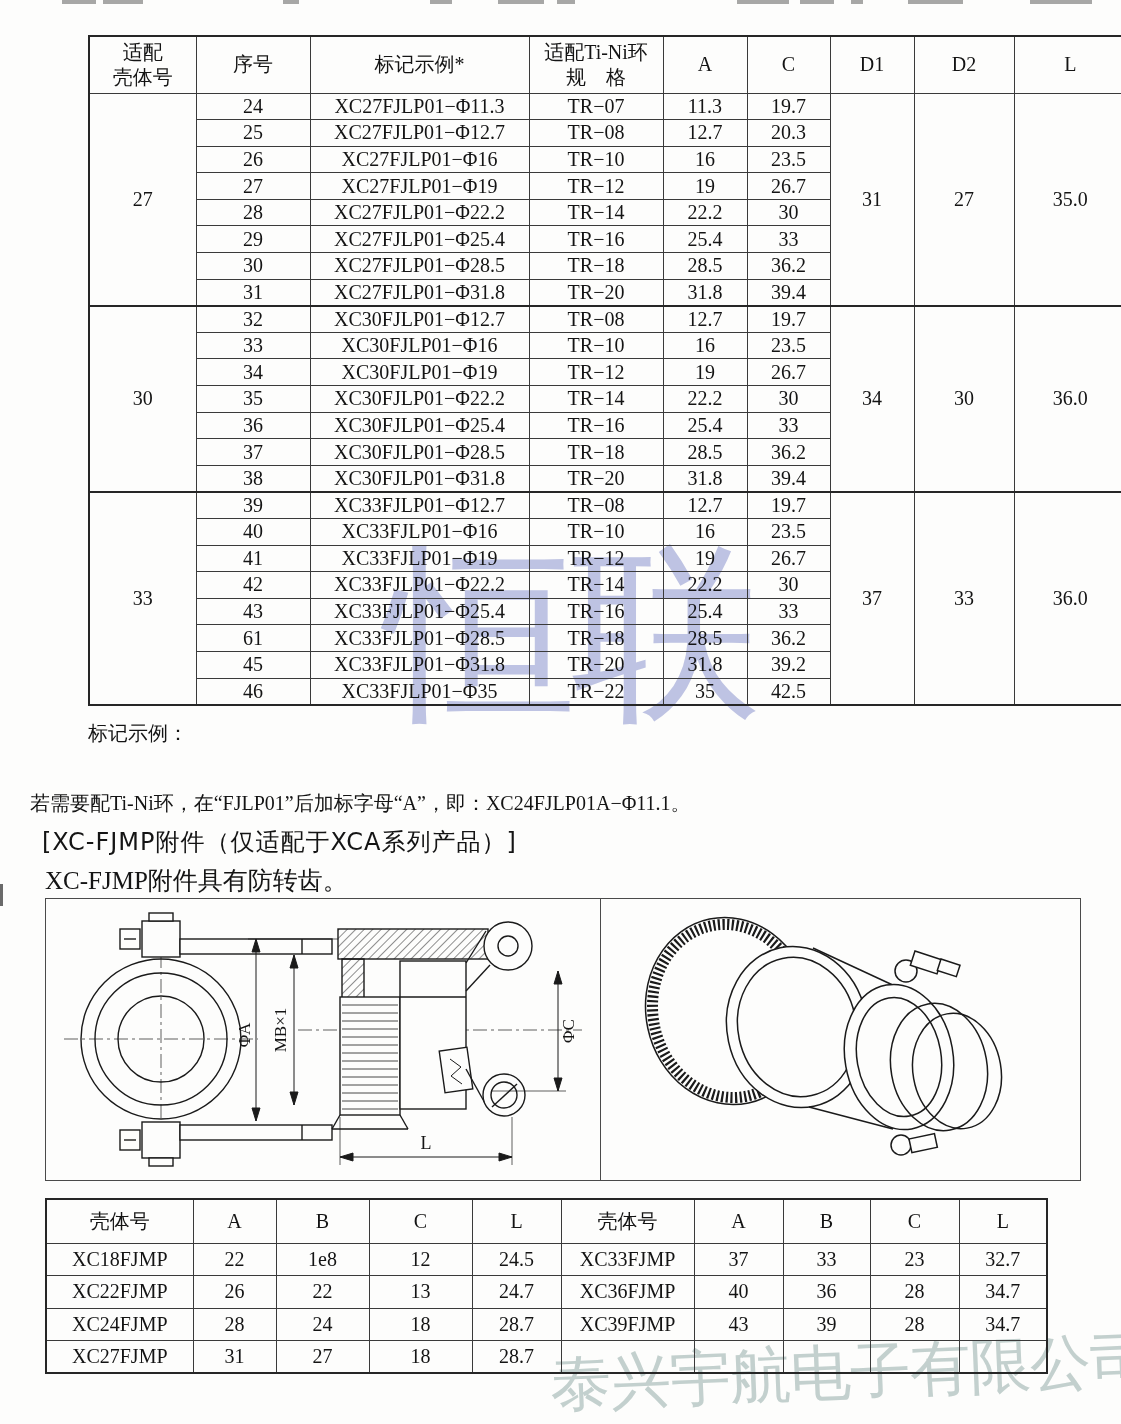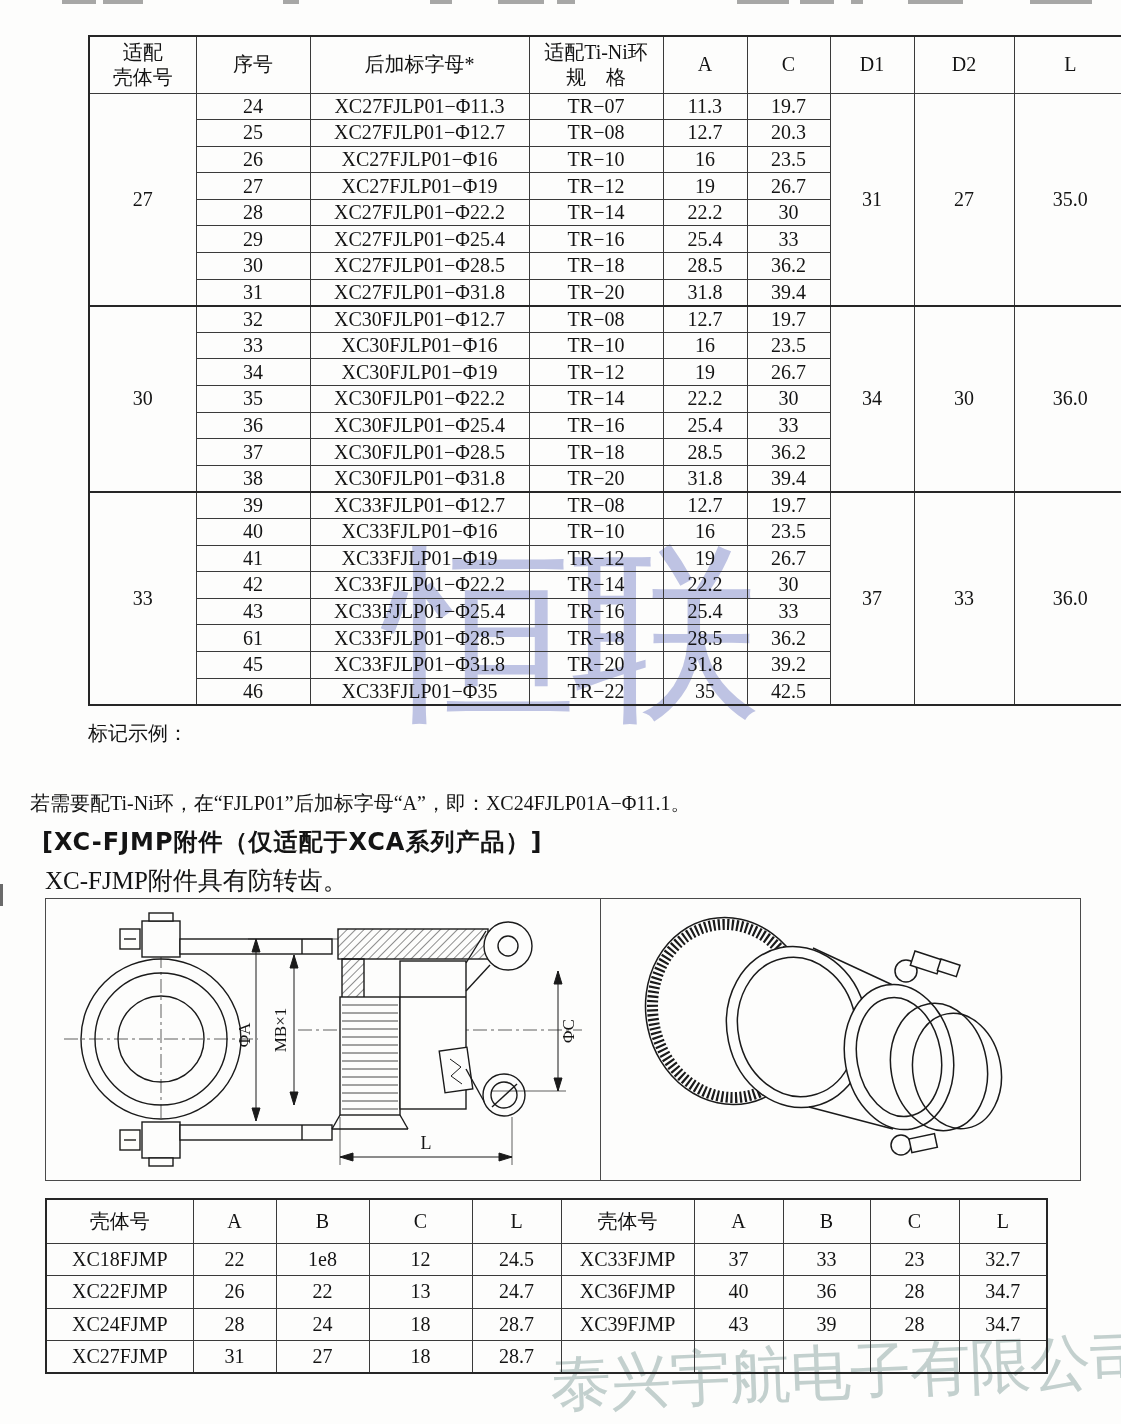--- a/index.html
+++ b/index.html
@@ -19,21 +19,21 @@
   .main{left:45px;top:35px;width:1038px;border:2px solid #262626;margin-left:43px;}
   .main th,.main td{border:1px solid #3a3a3a;text-align:center;vertical-align:middle;
                     padding:0;font-size:20px;font-weight:normal;background:transparent;}
   .main thead tr{height:57px;}
   .main tr.d{height:26.6px;}
   .main tr.gsep td{border-top:2px solid #262626;}
   .hdr2{line-height:1.25;}
   
   .txt{position:absolute;z-index:2;font-size:20px;white-space:nowrap;}
   .sec-heading{position:absolute;z-index:2;font-family:"DejaVu Sans","Liberation Sans",sans-serif;
-               font-size:24px;letter-spacing:1px;font-weight:bold;}
+               font-size:24px;letter-spacing:1px;}
   .sec-sub{position:absolute;z-index:2;font-size:25px;}
   
   .draw-box{position:absolute;z-index:2;left:45px;top:898px;width:1034px;height:281px;
             border:1px solid #4a4a4a;background:transparent;}
   .draw-div{position:absolute;left:554px;top:0;width:1px;height:281px;background:#4a4a4a;}
   .svgL{position:absolute;left:0;top:0;}
   .svgR{position:absolute;left:555px;top:0;}
   
   .bottom{left:45px;top:1198px;width:1001px;border:2px solid #262626;}
   .bottom th,.bottom td{border:1px solid #3a3a3a;text-align:center;vertical-align:middle;
@@ -79,21 +79,21 @@
       </colgroup>
     <thead>
       <tr>
         <th>
             <div class="hdr2">
               <div>适配</div>
               <div>壳体号</div>
             </div>
           </th>
         <th>序号</th>
-        <th>后加标字母*</th>
+        <th>标记示例*</th>
         <th>
             <div class="hdr2">
               <div>适配Ti-Ni环</div>
               <div>规　格</div>
             </div>
           </th>
         <th>A</th>
         <th>C</th>
         <th>D1</th>
         <th>D2</th>

